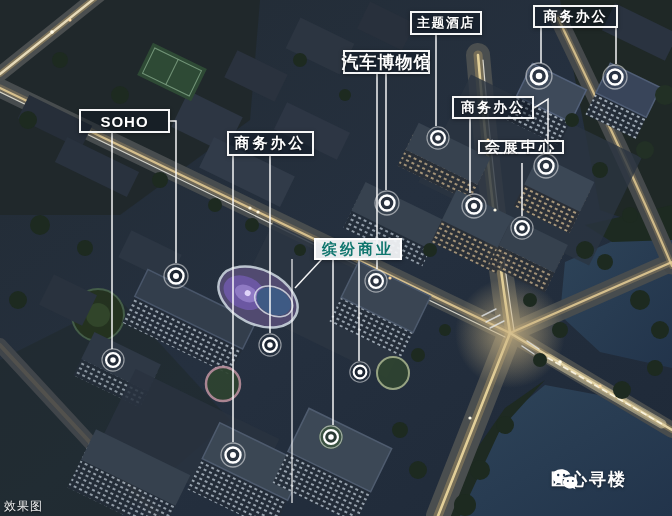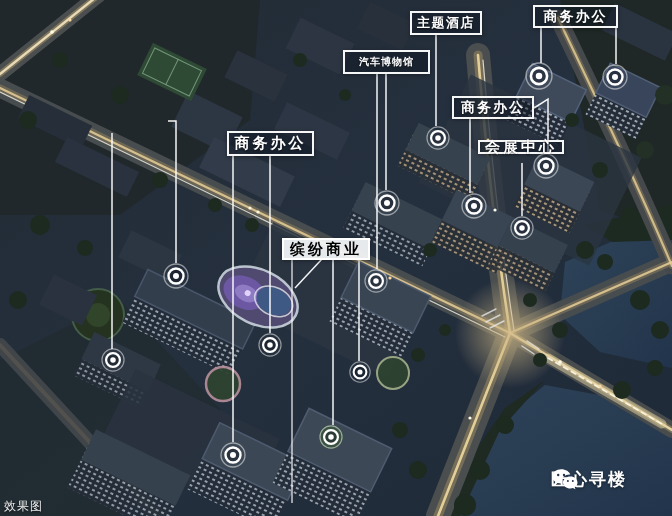--- a/index.html
+++ b/index.html
@@ -4,23 +4,23 @@
 <style>
   html,body{margin:0;padding:0;background:#10151c;}
   #stage{position:relative;width:672px;height:516px;overflow:hidden;
          font-family:"Liberation Sans","DejaVu Sans",sans-serif;}
   #stage svg{position:absolute;left:0;top:0;}
   .callout{position:absolute;box-sizing:border-box;display:flex;align-items:center;justify-content:center;
            border:2px solid rgba(255,255,255,.96);background:rgba(14,21,33,.46);
            color:#fff;font-weight:bold;font-size:15px;letter-spacing:3px;
            text-shadow:0 1px 2px rgba(0,0,0,.55);box-shadow:0 1px 4px rgba(0,0,0,.35);
            white-space:nowrap;z-index:30;}
-  .callout.small{font-size:10px;letter-spacing:1px;text-align:right;}
-  .callout.light{background:rgba(243,245,248,.94);color:#000000;text-shadow:none;
-                 border-color:rgba(255,255,255,.98);}
+  .callout.small{font-size:17px;letter-spacing:1px;text-align:right;}
+  .callout.light{background:rgba(243,245,248,.94);color:#0f766e;text-shadow:none;
+                 border-color:rgba(255,255,255,.98);margin-left:32px;}
   .watermark{position:absolute;left:4px;top:498px;color:rgba(255,255,255,.92);
              font-size:12px;letter-spacing:1px;z-index:40;text-shadow:0 1px 2px rgba(0,0,0,.6);}
   .brand{position:absolute;left:551px;top:468px;display:flex;align-items:center;gap:7px;z-index:40;}
   .brand-text{color:#fdfdfd;font-size:17px;font-weight:bold;letter-spacing:2px;
               text-shadow:0 1px 3px rgba(0,0,0,.5);}
 </style>
 </head>
 <body>
 
 <div id="stage">
@@ -321,20 +321,21 @@
       <use href="#mk" transform="translate(522,228) scale(.92)"></use>
       <use href="#mk" transform="translate(546,166)"></use>
       <use href="#mk" transform="translate(539,76) scale(1.08)"></use>
       <use href="#mk" transform="translate(615,77)"></use>
       <use href="#mk" transform="translate(360,372) scale(.85)"></use>
       <use href="#mk" transform="translate(233,455)"></use>
       <use href="#mk" transform="translate(331,437) scale(.92)"></use>
     </g>
   </svg>
 
+  <div class="callout" style="left:79px;top:109px;width:91px;height:24px;letter-spacing:1px;">SOHO</div>
 
   <div class="callout" style="left:227px;top:131px;width:87px;height:25px;">商务办公</div>
 
   <div class="callout small" style="left:343px;top:50px;width:87px;height:24px;">汽车博物馆</div>
 
   <div class="callout" style="left:410px;top:11px;width:72px;height:24px;font-size:13px;letter-spacing:1.5px;">主题酒店</div>
 
   <div class="callout" style="left:533px;top:5px;width:85px;height:23px;font-size:14px;letter-spacing:2px;">商务办公</div>
 
   <div class="callout" style="left:452px;top:96px;width:82px;height:23px;font-size:14px;letter-spacing:2px;">商务办公</div>

